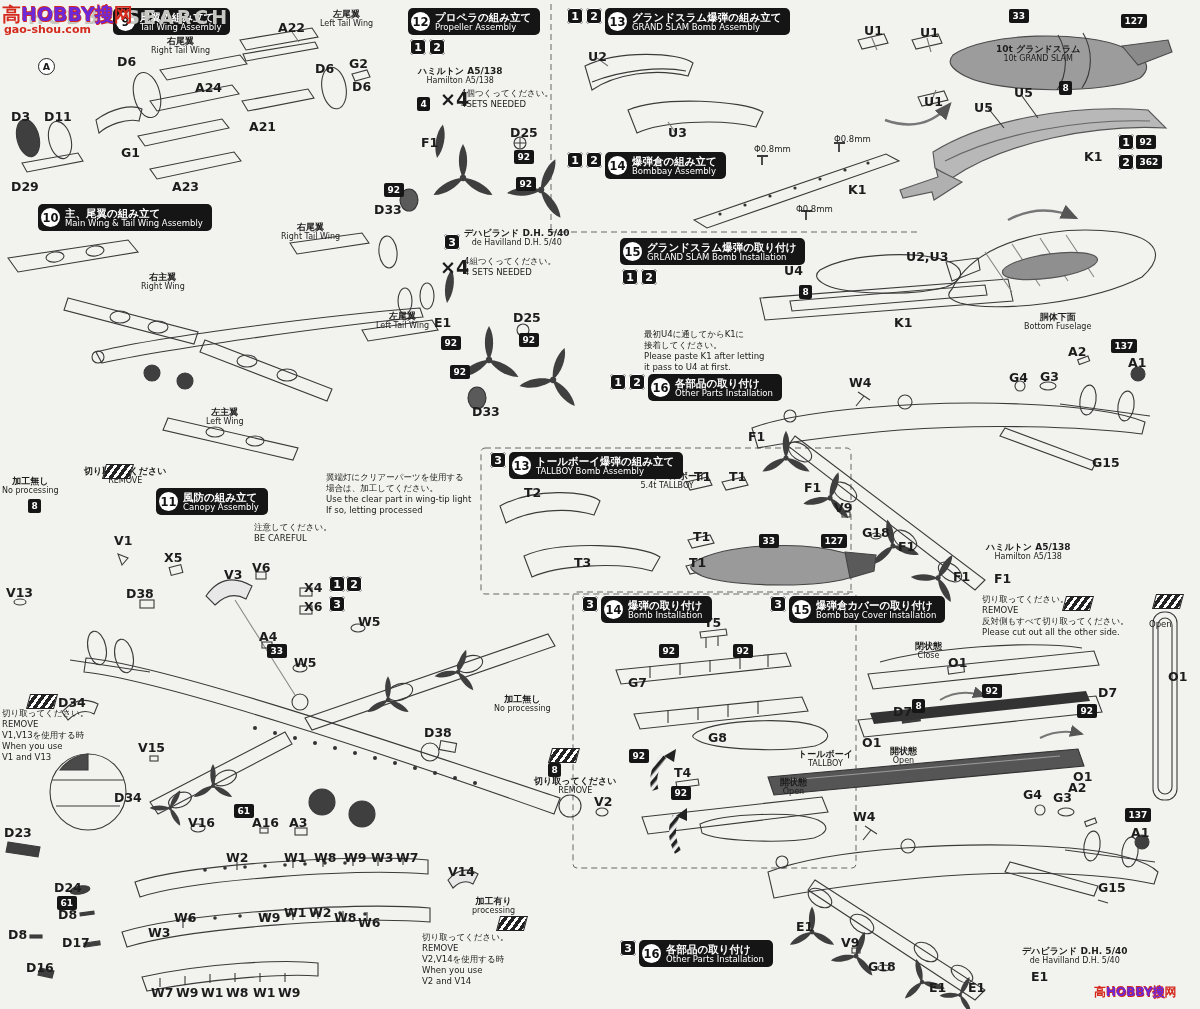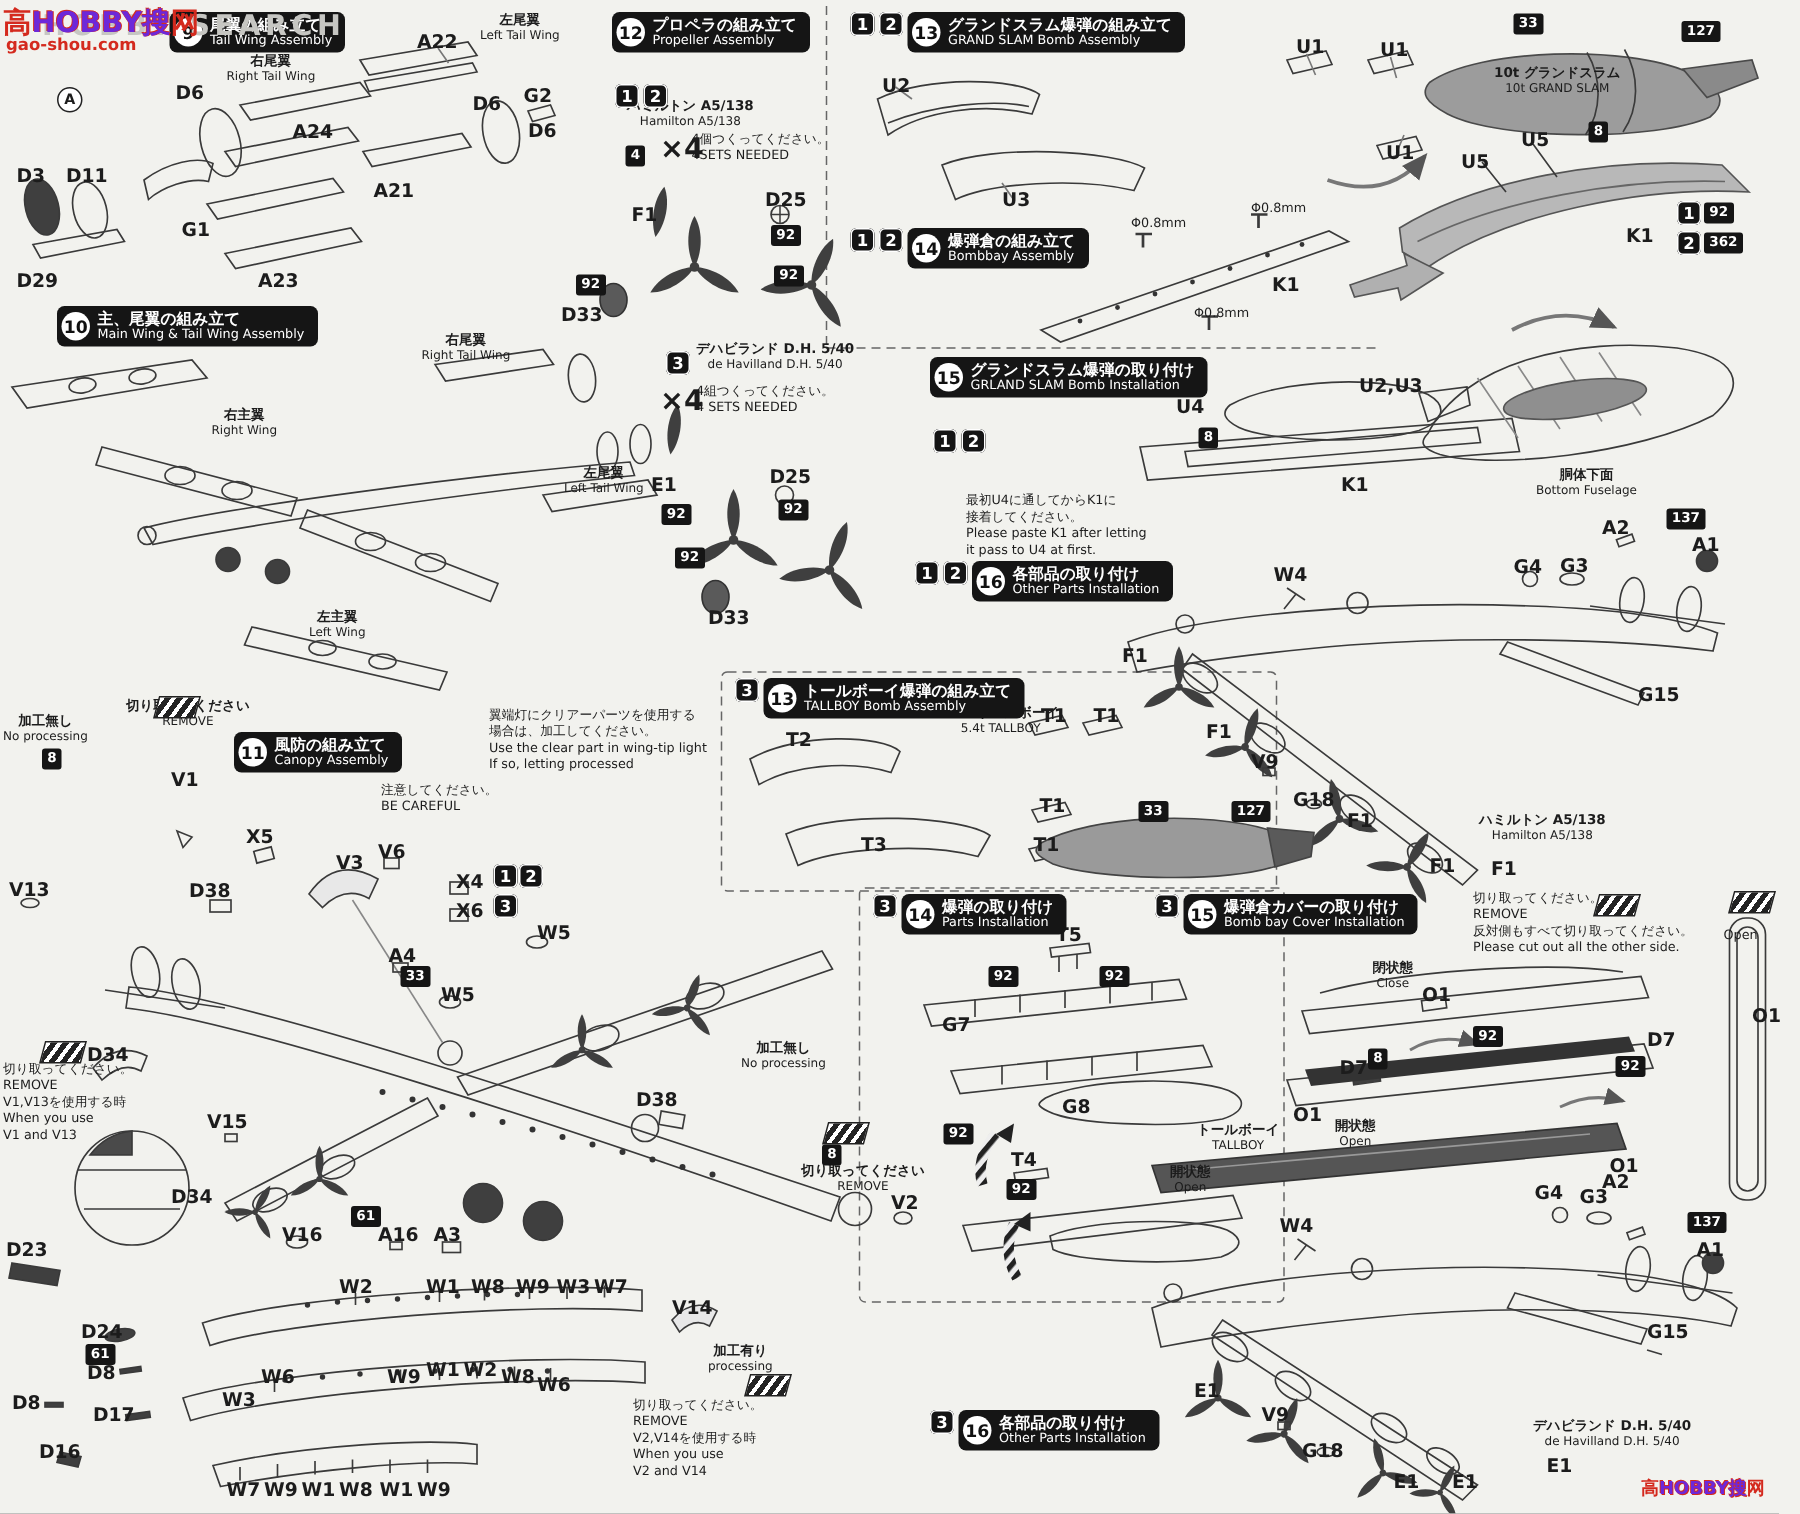--- a/index.html
+++ b/index.html
@@ -19,21 +19,21 @@
           box-shadow:inset 0 0 0 1px #fff, inset 0 0 0 3px #151515;z-index:4;}
   .vbadge.abs{position:absolute;}
   .pair{position:absolute;display:flex;gap:2px;align-items:center;z-index:4;}
   .pair .badge{position:static;}
   .cbadge{position:absolute;width:15px;height:15px;border:1.4px solid #222;border-radius:50%;background:#fff;
           font-size:9.5px;font-weight:bold;display:flex;align-items:center;justify-content:center;z-index:4;}
   .x4{position:absolute;font-weight:bold;font-size:19px;z-index:3;}
   .flag{position:absolute;width:26px;height:13px;border:1px solid #222;
         background:repeating-linear-gradient(115deg,#fff 0 3px,#222 3px 7px);transform:skewX(-15deg);z-index:3;}
   .step{position:absolute;display:flex;gap:3px;align-items:flex-start;z-index:5;}
-  .step.below{flex-direction:column;gap:21px;}
+  .step.below{flex-direction:column;gap:4px;}
   .vrow{display:flex;gap:3px;margin-left:2px;}
   .shead{background:#151515;color:#fff;border-radius:5px;display:flex;align-items:center;gap:5px;
          padding:3px 9px 3px 3px;white-space:nowrap;}
   .scirc{width:19px;height:19px;border-radius:50%;background:#fff;color:#111;font-size:11.5px;font-weight:bold;
          display:flex;align-items:center;justify-content:center;flex:none;}
   .sjp{font-size:10.5px;font-weight:bold;line-height:1.15;}
   .sen{font-size:8.5px;line-height:1.1;}
   .wm{position:absolute;left:2px;top:2px;width:250px;height:38px;z-index:6;}
   .wm-gray{position:absolute;left:26px;top:4px;font-size:19px;font-weight:bold;color:#c6c6c2;letter-spacing:3px;}
   .wm-logo{position:absolute;left:0;top:0;font-size:19px;font-weight:bold;white-space:nowrap;}
@@ -458,21 +458,21 @@
         </div>
       </div>
       <div class="step" style="left: 580px; top: 596px;">
         <div class="vrow">
           <div class="vbadge">3</div>
         </div>
         <div class="shead">
           <div class="scirc">14</div>
           <div class="stxt">
             <div class="sjp">爆弾の取り付け</div>
-            <div class="sen">Parts Installation</div>
+            <div class="sen">Bomb Installation</div>
           </div>
         </div>
       </div>
       <div class="step" style="left: 768px; top: 596px;">
         <div class="vrow">
           <div class="vbadge">3</div>
         </div>
         <div class="shead">
           <div class="scirc">15</div>
           <div class="stxt">
@@ -529,21 +529,21 @@
       <div class="plabel" style="left: 1009px; top: 370px;">G4</div>
       <div class="plabel" style="left: 1040px; top: 369px;">G3</div>
       <div class="plabel" style="left: 748px; top: 429px;">F1</div>
       <div class="plabel" style="left: 1092px; top: 455px;">G15</div>
       <div class="plabel" style="left: 804px; top: 480px;">F1</div>
       <div class="plabel" style="left: 834px; top: 500px;">V9</div>
       <div class="plabel" style="left: 862px; top: 525px;">G18</div>
       <div class="plabel" style="left: 898px; top: 539px;">F1</div>
       <div class="plabel" style="left: 953px; top: 569px;">F1</div>
       <div class="plabel" style="left: 994px; top: 571px;">F1</div>
-      <div class="plabel" style="left: 114px; top: 512px;">V1</div>
+      <div class="plabel" style="left: 114px; top: 533px;">V1</div>
       <div class="plabel" style="left: 164px; top: 550px;">X5</div>
       <div class="plabel" style="left: 224px; top: 545px; margin-top: 22px;">V3</div>
       <div class="plabel" style="left: 252px; top: 560px;">V6</div>
       <div class="plabel" style="left: 126px; top: 586px;">D38</div>
       <div class="plabel" style="left: 304px; top: 580px;">X4</div>
       <div class="plabel" style="left: 304px; top: 599px;">X6</div>
       <div class="plabel" style="left: 358px; top: 614px;">W5</div>
       <div class="plabel" style="left: 259px; top: 629px;">A4</div>
       <div class="plabel" style="left: 294px; top: 655px;">W5</div>
       <div class="plabel" style="left: 6px; top: 585px;">V13</div>

